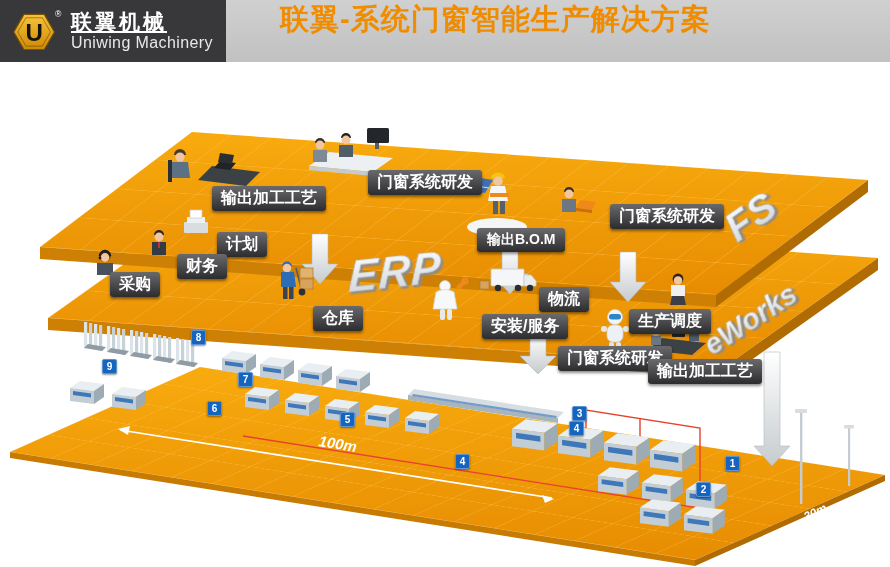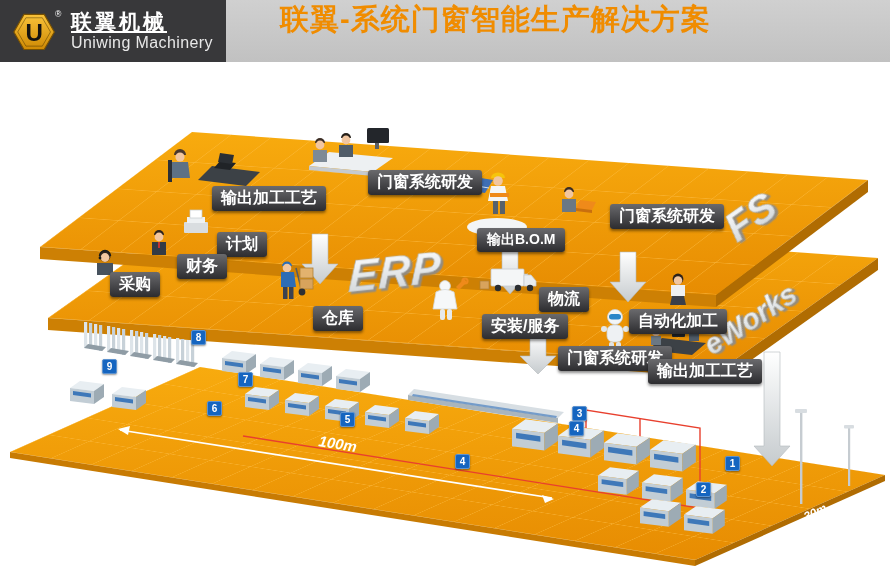--- a/index.html
+++ b/index.html
@@ -317,21 +317,21 @@
 <div class="tag" style="left:368px;top:170px">门窗系统研发</div>
 <div class="tag big" style="left:477px;top:228px">输出B.O.M</div>
 <div class="tag" style="left:610px;top:204px">门窗系统研发</div>
 
 <div class="tag" style="left:217px;top:232px">计划</div>
 <div class="tag" style="left:177px;top:254px">财务</div>
 <div class="tag" style="left:110px;top:272px">采购</div>
 <div class="tag" style="left:313px;top:306px">仓库</div>
 <div class="tag" style="left:539px;top:287px">物流</div>
 <div class="tag" style="left:482px;top:314px">安装/服务</div>
-<div class="tag" style="left:629px;top:309px">自动化加工</div>
+<div class="tag" style="left:629px;top:309px">生产调度</div>
 
 <div class="tag" style="left:558px;top:346px">门窗系统研发</div>
 <div class="tag" style="left:648px;top:359px">输出加工工艺</div>
 
 <div class="badge" style="left:191px;top:330px">8</div>
 <div class="badge" style="left:102px;top:359px">9</div>
 <div class="badge" style="left:238px;top:372px">7</div>
 <div class="badge" style="left:207px;top:401px">6</div>
 <div class="badge" style="left:340px;top:412px">5</div>
 <div class="badge" style="left:455px;top:454px">4</div>

